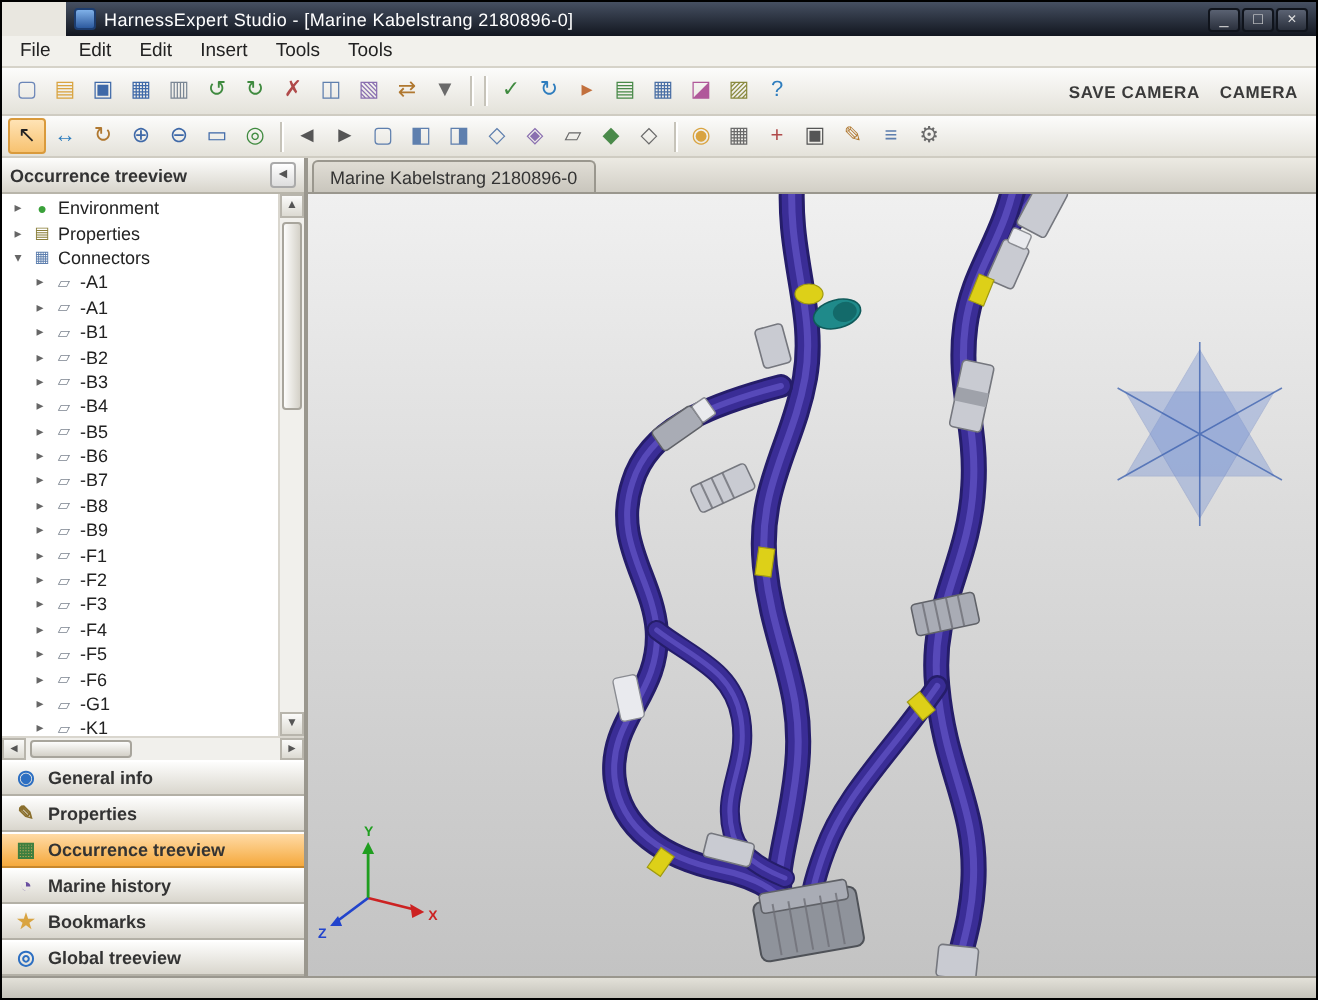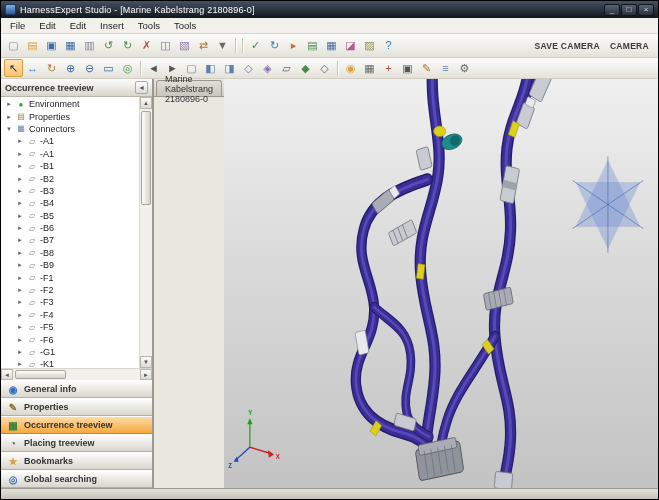--- a/index.html
+++ b/index.html
@@ -2,21 +2,21 @@
 <html style="--accent: #f5a93d; --cable: #3a2d96; --cable-dark: #251d6a; --cable-hi: #6a5cd0; --conn: #c9cbd2; --conn-tip: #e9eaee; --conn-dark: #a9acb5; --conn-base: #8f939b; --conn-rib: #6f7078; --teal: #1f8a8a; --teal-dark: #136a6a; --tape: #ddd018; --star: #7b96d4; --star-line: #3a5fae; --axis-x: #cc2222; --axis-y: #1f9e1f; --axis-z: #2244cc;"><head>
 <meta charset="utf-8">
 <style>
   *{box-sizing:border-box;margin:0;padding:0;}
   html,body{width:659px;height:500px;overflow:hidden;background:#6f6f6f;}
   body{font-family:"Liberation Sans",sans-serif;}
   .window{width:659px;height:500px;border:1px solid #000;display:flex;flex-direction:column;background:#e9e7e0;}
 
   
   .titlebar{height:17px;flex:0 0 17px;background:linear-gradient(#465062,#12161f);color:#fff;
-    display:flex;align-items:center;gap:4px;padding:0 4px;font-size:9px;}
+    display:flex;align-items:center;gap:4px;padding:0 4px;font-size:9px;margin-left:32px;}
   .app-icon{width:11px;height:11px;border-radius:2px;background:linear-gradient(#7fb0e8,#2d5a9e);border:1px solid #1c3c6e;flex:0 0 11px;}
   .title-text{flex:1;white-space:nowrap;overflow:hidden;text-overflow:ellipsis;letter-spacing:.2px;}
   .win-controls{display:flex;gap:1px;}
   .win-btn{width:16px;height:12px;display:flex;align-items:center;justify-content:center;font-size:8px;color:#ddd;
     background:linear-gradient(#5a6272,#2a303c);border:1px solid #10141c;border-radius:2px;}
 
   
   .menubar{height:16px;flex:0 0 16px;background:#f2f1ec;border-bottom:1px solid #d6d3c9;display:flex;align-items:center;font-size:9.5px;color:#222;padding-left:2px;}
   .menu-item{padding:0 7px;height:100%;display:flex;align-items:center;}
 
@@ -60,21 +60,21 @@
   .scroll-track{flex:1;position:relative;}
   .scroll-thumb{position:absolute;left:1px;right:1px;top:2px;height:38%;background:linear-gradient(90deg,#fdfdfc,#d4d1c8);border:1px solid #a8a59c;border-radius:2px;}
   .scroll-thumb.h{left:2px;top:1px;bottom:1px;height:auto;width:40%;background:linear-gradient(#fdfdfc,#d4d1c8);}
 
   .nav-buttons{display:flex;flex-direction:column;}
   .nav-btn{height:18px;flex:0 0 18px;display:flex;align-items:center;gap:5px;padding:0 6px;font-size:9px;font-weight:bold;color:#333;
     background:linear-gradient(#fdfdfc,#d9d6cd);border-top:1px solid #fff;border-bottom:1px solid #b3b0a6;}
   .nav-btn.selected{background:linear-gradient(#ffdba6,var(--accent,#f5a93d));border-bottom-color:#c8882e;}
   .nav-icon{width:12px;font-size:10px;display:flex;align-items:center;justify-content:center;flex:0 0 12px;}
 
-  .workspace{flex:1;display:flex;flex-direction:row;min-width:0;}
+  .workspace{flex:1;display:flex;flex-direction:column;min-width:0;}
   .tabbar{height:18px;flex:0 0 18px;background:linear-gradient(#eceae3,#d2cfc6);display:flex;align-items:flex-end;padding-left:2px;border-bottom:1px solid #9a978e;}
   .tab{height:16px;padding:0 8px;font-size:9px;color:#333;display:flex;align-items:center;margin-right:2px;
     background:linear-gradient(#e0ddd5,#c9c6bd);border:1px solid #9a978e;border-bottom:none;border-radius:3px 3px 0 0;}
   .tab.active{background:#f4f3ee;font-weight:bold;height:17px;}
 
   .viewport{flex:1;position:relative;overflow:hidden;
     background:linear-gradient(180deg,#f0f0f0 0%,#dcdcdc 40%,#c3c3c3 100%);}
   .viewport svg{position:absolute;inset:0;width:100%;height:100%;display:block;}
 
   .statusbar{height:11px;flex:0 0 11px;background:linear-gradient(#e3e1d9,#c4c2b9);border-top:1px solid #9a978e;}
@@ -422,31 +422,31 @@
             <span>Properties</span>
           </div>
 
           <div class="nav-btn selected">
             <span class="nav-icon" style="color: rgb(63, 127, 63);">▦</span>
             <span>Occurrence treeview</span>
           </div>
 
           <div class="nav-btn">
             <span class="nav-icon" style="color: rgb(106, 79, 160);">◔</span>
-            <span>Placing treeview</span>
+            <span>Marine history</span>
           </div>
 
           <div class="nav-btn">
             <span class="nav-icon" style="color: rgb(217, 164, 65);">★</span>
             <span>Bookmarks</span>
           </div>
 
           <div class="nav-btn">
             <span class="nav-icon" style="color: rgb(45, 111, 194);">◎</span>
-            <span>Global searching</span>
+            <span>Global treeview</span>
           </div>
         </div>
     </div>
 
     <div class="workspace">
       <div class="tabbar">
 
           <span class="tab">Marine Kabelstrang 2180896-0</span>
 
         </div>

